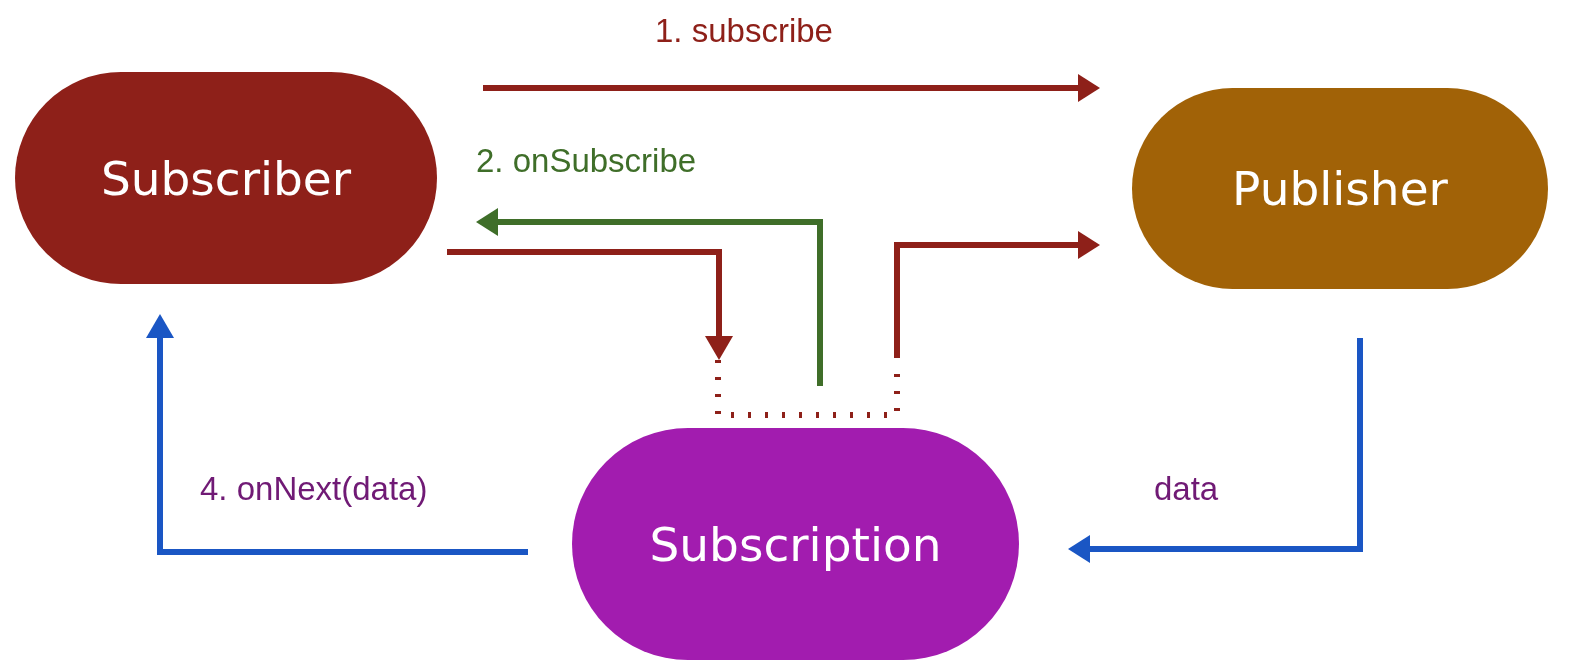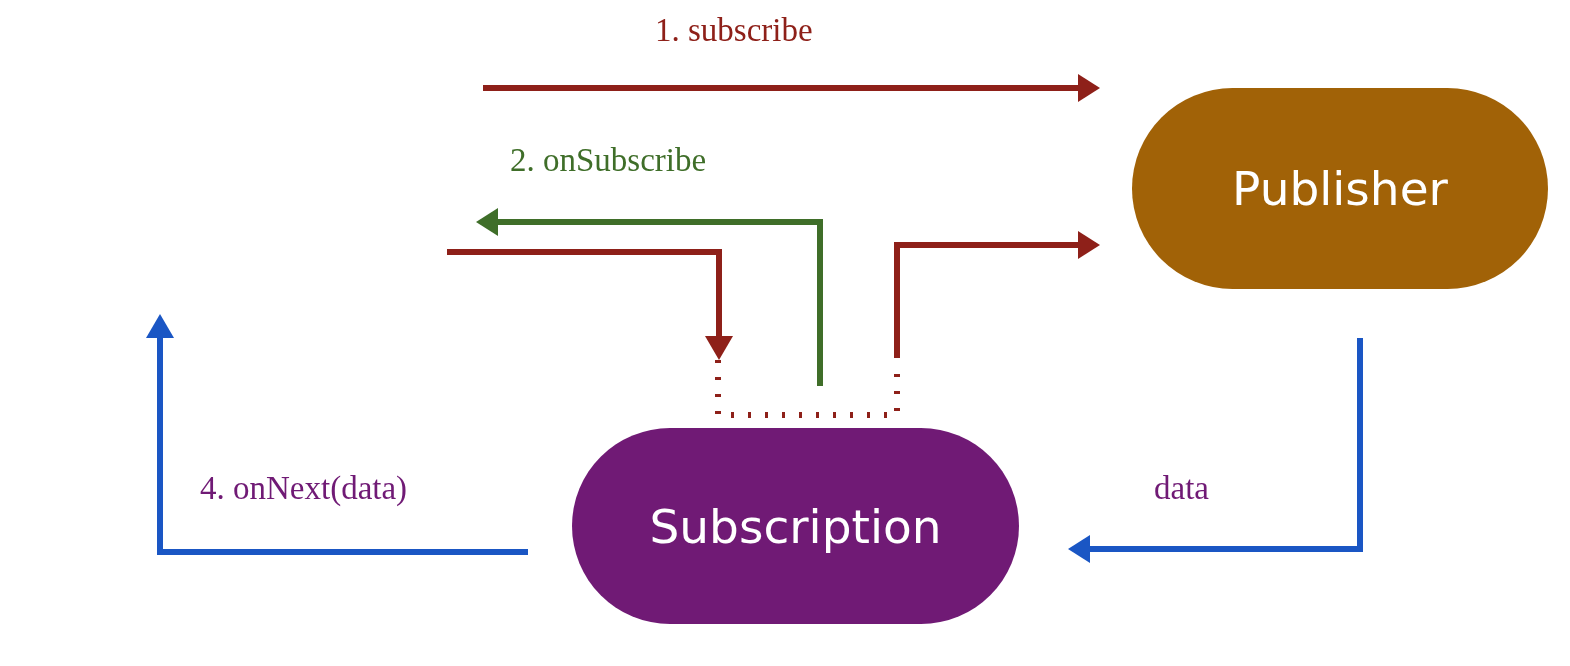--- a/index.html
+++ b/index.html
@@ -32,39 +32,39 @@
     border-radius: 106px;
     font-size: 47px;
   }
   #node-publisher {
     left: 1132px; top: 88px; width: 416px; height: 201px;
     background: #a16207;
     border-radius: 101px;
     font-size: 47px;
   }
   #node-subscription {
-    left: 572px; top: 428px; width: 447px; height: 196px;
-    background: #701a75;
+    left: 572px; top: 428px; width: 447px; height: 232px;
+    background: #a21caf;
     border-radius: 116px;
     font-size: 47px;
   }
   .edge-label {
     position: absolute;
     white-space: nowrap;
-    font-family: Liberation Serif, serif;
+    font-family: Liberation Sans, sans-serif;
     font-size: 33px;
     letter-spacing: 0px;
     user-select: none;
   }
   .lbl-red   { color: #8E2019; }
   .lbl-green { color: #3F6E29; }
   .lbl-blue  { color: #701a75; }
 
   #lbl-subscribe    { left: 655px;  top: 12px;  }
-  #lbl-onsubscribe  { left: 510px;  top: 142px; }
+  #lbl-onsubscribe  { left: 476px;  top: 142px; }
   #lbl-request      { left: 232px;  top: 324px; }
   #lbl-onnext       { left: 200px;  top: 470px; }
   #lbl-oncomplete   { left: 66px;   top: 580px; }
   #lbl-data         { left: 1154px; top: 470px; }
 
   svg#wires {
     position: absolute;
     left: 0; top: 0;
     width: 1570px;
     height: 666px;
@@ -106,20 +106,23 @@
       <polyline points="528,552 160,552 160,334" fill="none" stroke="#1A56C4" stroke-width="6"></polyline>
       <polygon points="146,338 160,314 174,338" fill="#1A56C4"></polygon>
     </g>
 
     <g>
       <polyline points="1360,338 1360,549 1086,549" fill="none" stroke="#1A56C4" stroke-width="6"></polyline>
       <polygon points="1090,535 1068,549 1090,563" fill="#1A56C4"></polygon>
     </g>
   </svg>
 
+  <div class="node" id="node-subscriber">
+    <span>Subscriber</span>
+  </div>
 
   <div class="node" id="node-publisher">
     <span>Publisher</span>
   </div>
 
   <div class="node" id="node-subscription">
     <span>Subscription</span>
   </div>
 
   <div class="edge-label lbl-red" id="lbl-subscribe">1. subscribe</div>

